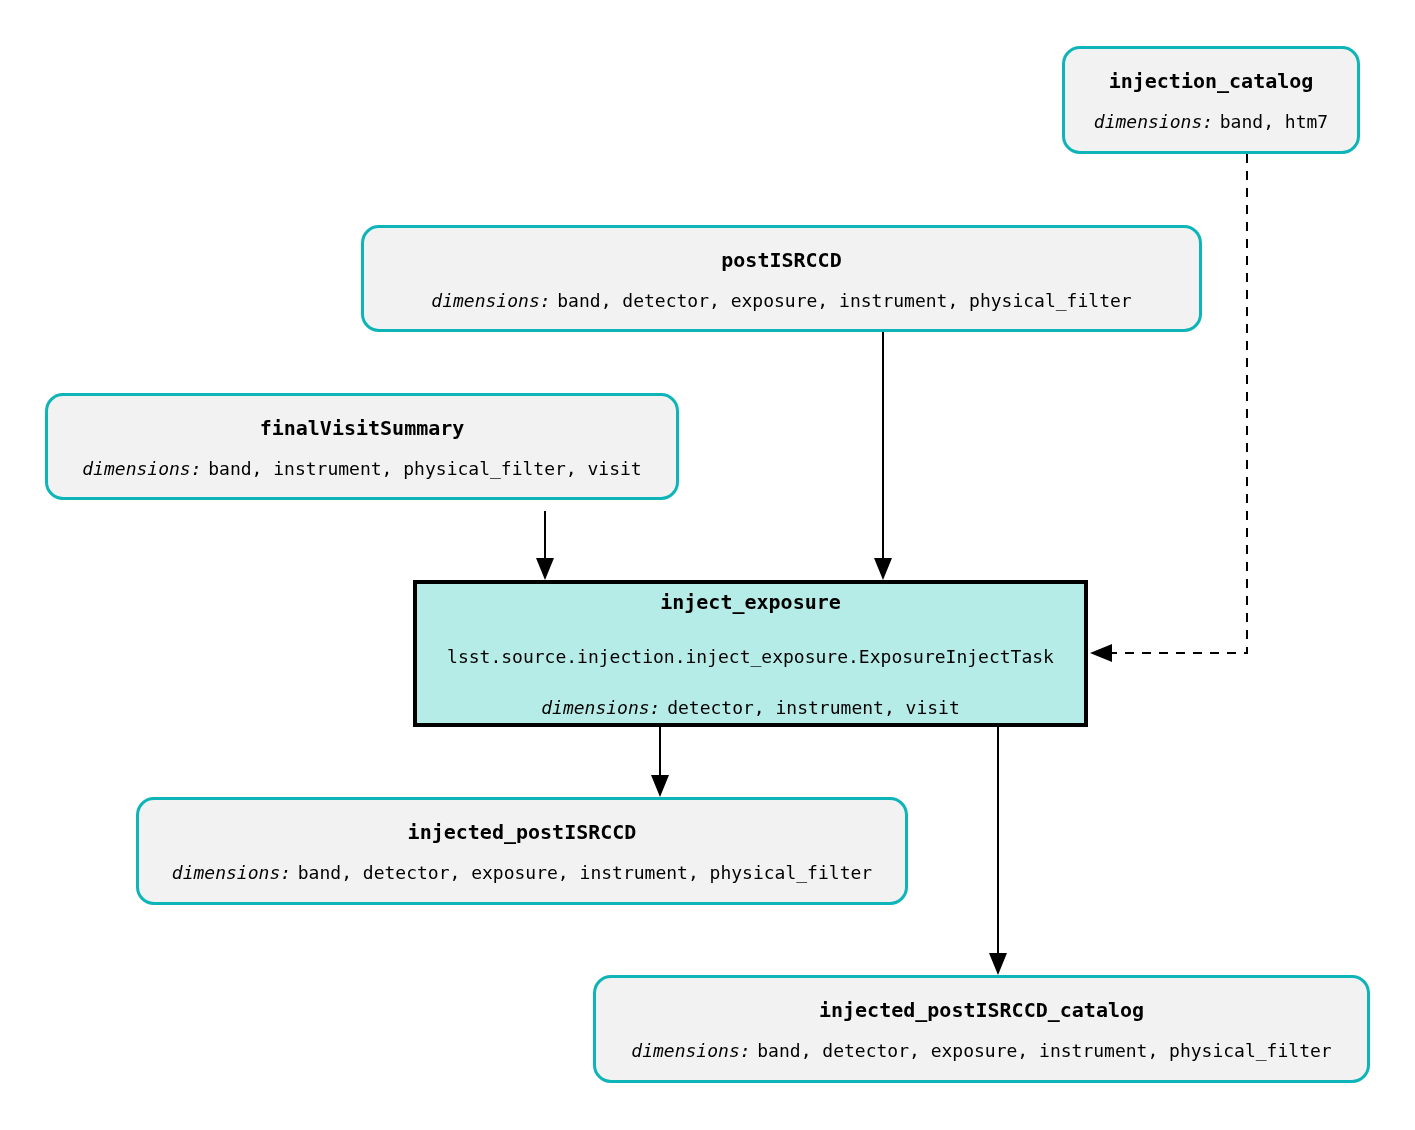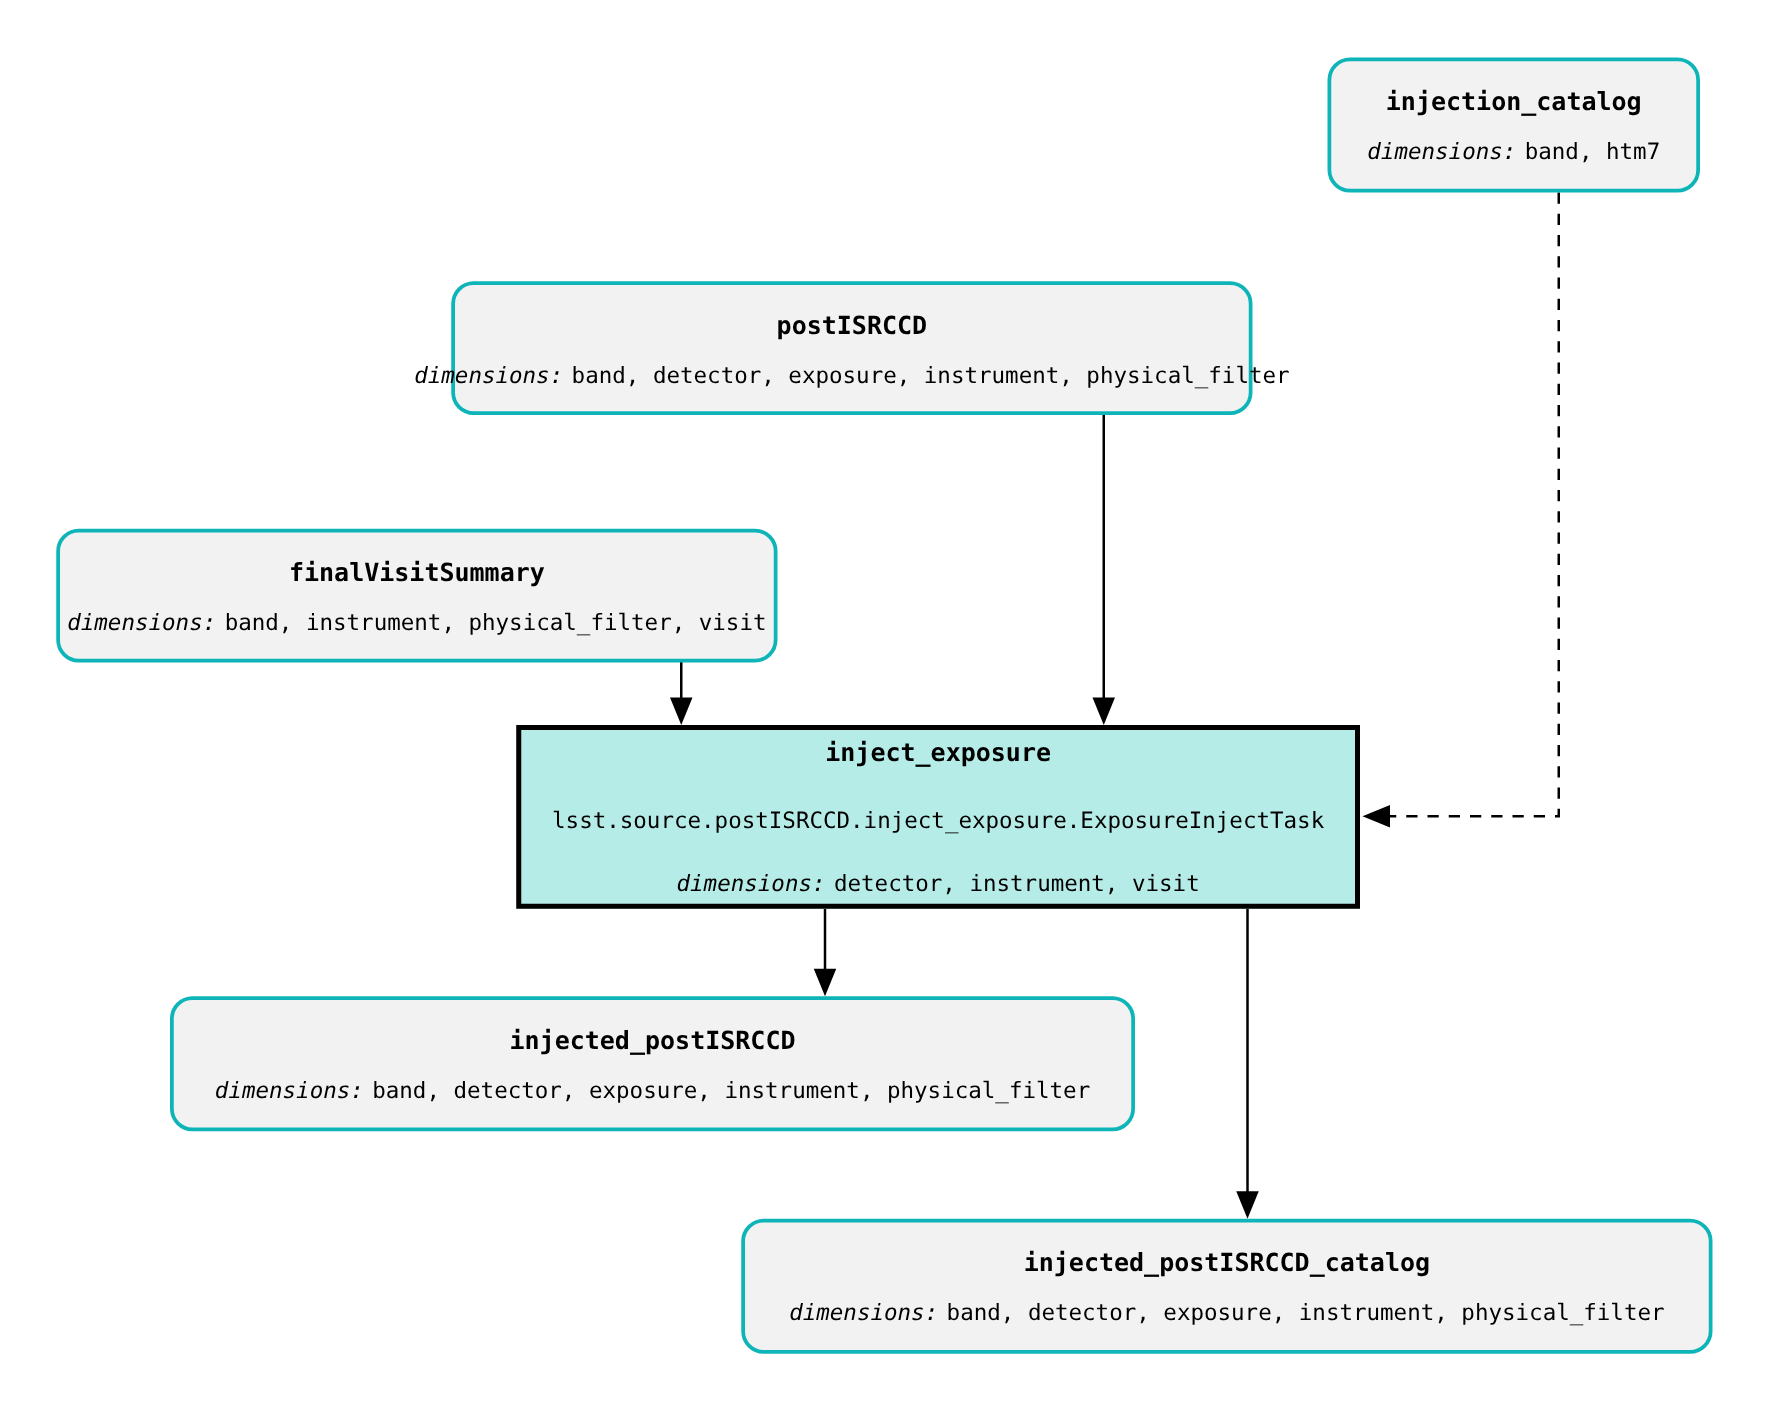--- a/index.html
+++ b/index.html
@@ -106,37 +106,37 @@
     </g>
   </svg>
 
   <div class="node dataset" style="left:1062px; top:46px; width:298px; height:108px;">
     <div class="node-title">injection_catalog</div>
     <div class="node-line">
       <span class="dim-label">dimensions:</span><span>band, htm7</span>
     </div>
   </div>
 
-  <div class="node dataset" style="left:361px; top:225px; width:641px; height:107px;">
+  <div class="node dataset" style="left:361px; top:225px; width:841px; height:107px;">
     <div class="node-title">postISRCCD</div>
     <div class="node-line">
       <span class="dim-label">dimensions:</span><span>band, detector, exposure, instrument, physical_filter</span>
     </div>
   </div>
 
-  <div class="node dataset" style="left:45px; top:423px; width:577px; height:107px;">
+  <div class="node dataset" style="left:45px; top:393px; width:634px; height:107px;">
     <div class="node-title">finalVisitSummary</div>
     <div class="node-line">
       <span class="dim-label">dimensions:</span><span>band, instrument, physical_filter, visit</span>
     </div>
   </div>
 
   <div class="node task" style="left:413px; top:580px; width:675px; height:147px;">
     <div class="node-title">inject_exposure</div>
-    <div class="node-line">lsst.source.postISRCCD.inject_exposure.ExposureInjectTask</div>
+    <div class="node-line">lsst.source.injection.inject_exposure.ExposureInjectTask</div>
     <div class="node-line">
       <span class="dim-label">dimensions:</span><span>detector, instrument, visit</span>
     </div>
   </div>
 
   <div class="node dataset" style="left:136px; top:797px; width:772px; height:108px;">
     <div class="node-title">injected_postISRCCD</div>
     <div class="node-line">
       <span class="dim-label">dimensions:</span><span>band, detector, exposure, instrument, physical_filter</span>
     </div>

